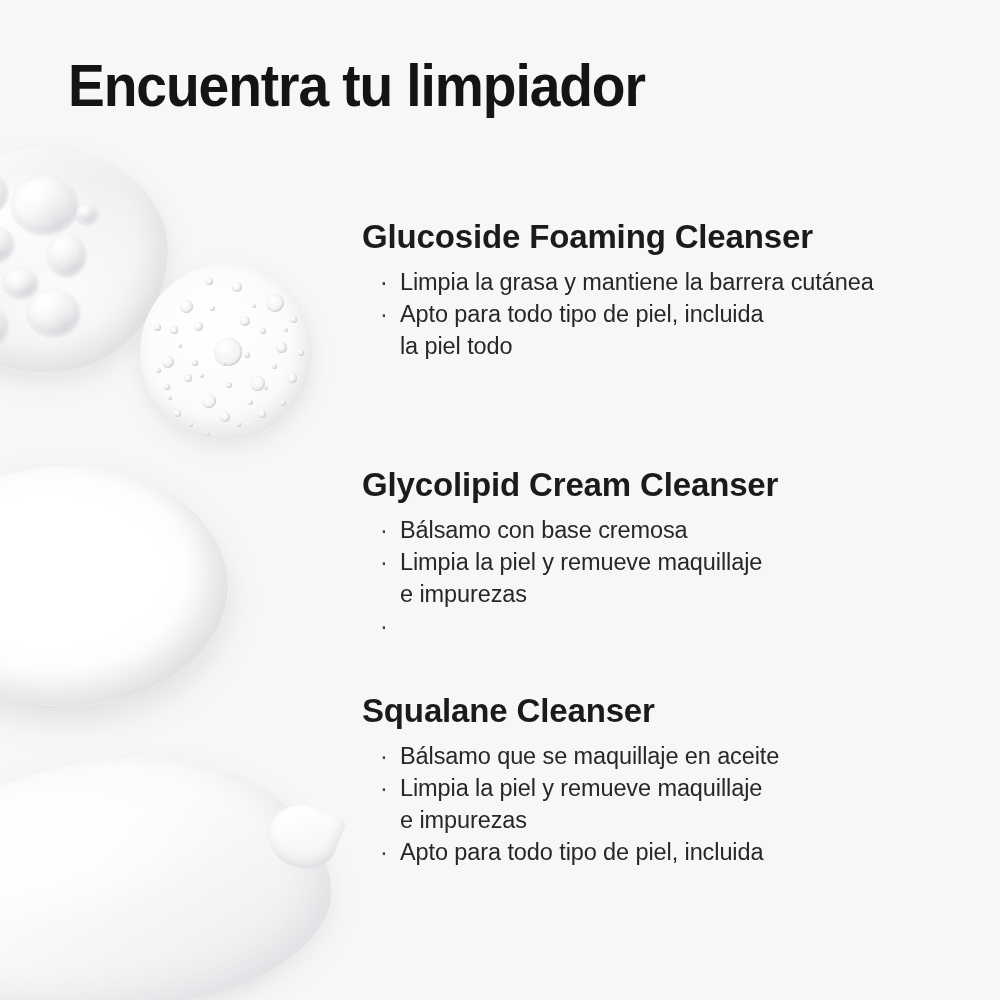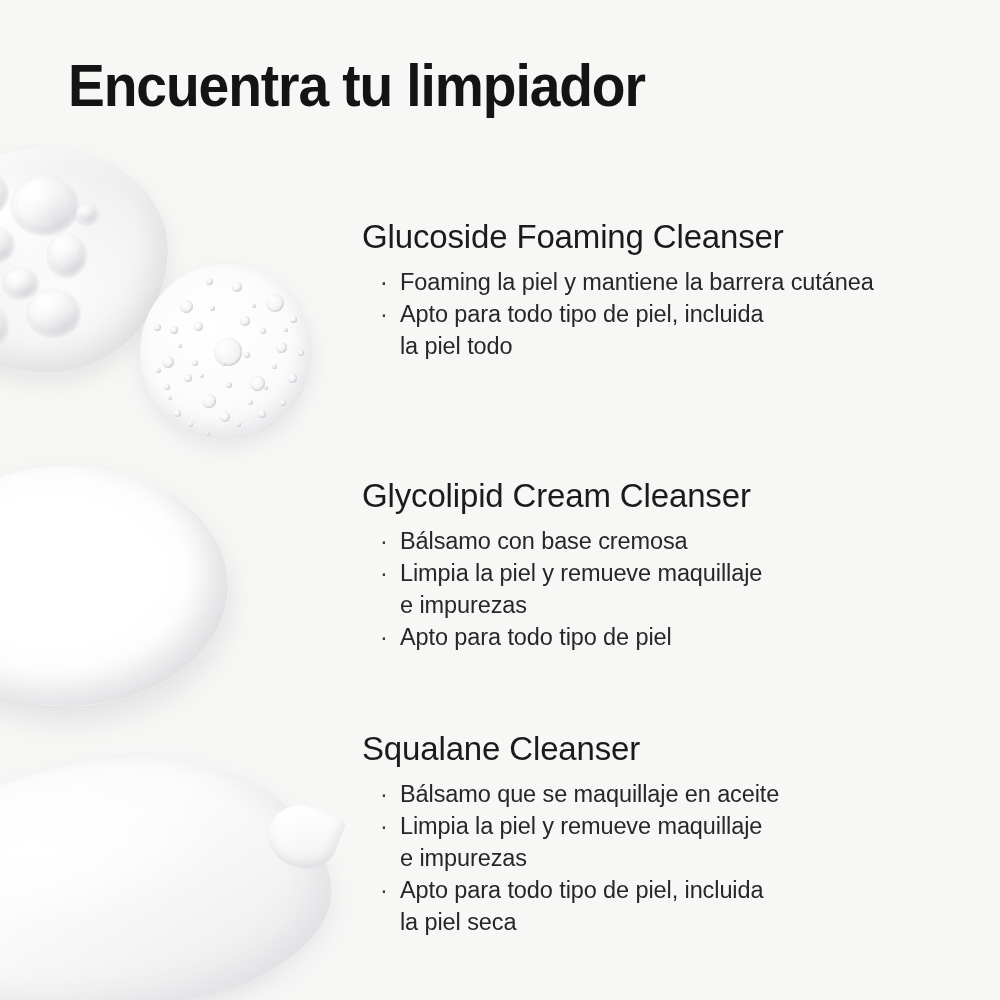--- a/index.html
+++ b/index.html
@@ -39,21 +39,21 @@
 
   
   .section {
     position: absolute;
     left: 362px;
     width: 600px;
   }
   .section-title {
     font-family: "Liberation Sans", sans-serif;
     font-size: 33px;
-    font-weight: 400;
+    font-weight: 700;
     color: #1b1b1b;
     letter-spacing: -0.15px;
     line-height: 1.15;
     white-space: nowrap;
     margin: 0 0 10px 0;
   }
   .bullets {
     list-style: none;
     margin: 0;
     padding: 0 0 0 16px;
@@ -250,62 +250,60 @@
   <div class="texture" id="balm-tip"></div>
 
   <div class="section" style="top:218px;">
     <h2 class="section-title">Glucoside Foaming Cleanser</h2>
     <ul class="bullets">
       <li class="bullet">
         <span class="dot">·</span>
       </li>
       <li class="bullet">
         <span class="dot">·</span>
-        <span>Foaming la piel y mantiene la barrera cutánea</span>
+        <span>Limpia la grasa y mantiene la barrera cutánea</span>
       </li>
       <li class="bullet">
         <span class="dot">·</span>
         <span>Apto para todo tipo de piel, incluida</span>
         <span class="cont">la piel todo</span>
       </li>
     </ul>
   </div>
 
-  <div class="section" style="top:477px;">
+  <div class="section" style="top:466px;">
     <h2 class="section-title">Glycolipid Cream Cleanser</h2>
     <ul class="bullets">
       <li class="bullet">
         <span class="dot">·</span>
         <span>Bálsamo con base cremosa</span>
       </li>
       <li class="bullet">
         <span class="dot">·</span>
         <span>Limpia la piel y remueve maquillaje</span>
         <span class="cont">e impurezas</span>
       </li>
       <li class="bullet">
         <span class="dot">·</span>
-        <span>Apto para todo tipo de piel</span>
       </li>
     </ul>
   </div>
 
-  <div class="section" style="top:730px;">
+  <div class="section" style="top:692px;">
     <h2 class="section-title">Squalane Cleanser</h2>
     <ul class="bullets">
       <li class="bullet">
         <span class="dot">·</span>
         <span>Bálsamo que se maquillaje en aceite</span>
       </li>
       <li class="bullet">
         <span class="dot">·</span>
         <span>Limpia la piel y remueve maquillaje</span>
         <span class="cont">e impurezas</span>
       </li>
       <li class="bullet">
         <span class="dot">·</span>
         <span>Apto para todo tipo de piel, incluida</span>
-        <span class="cont">la piel seca</span>
       </li>
     </ul>
   </div>
 
 </div>
 
 </body></html>

